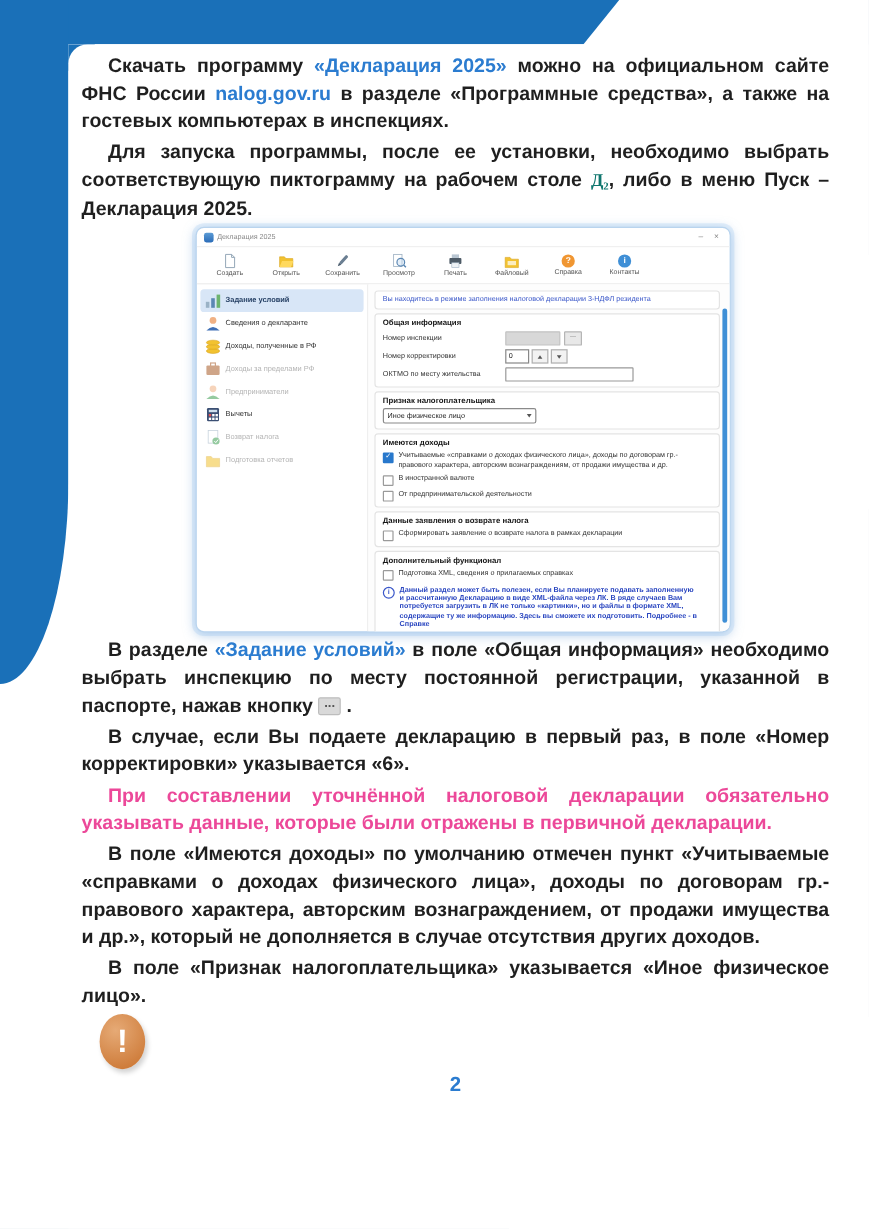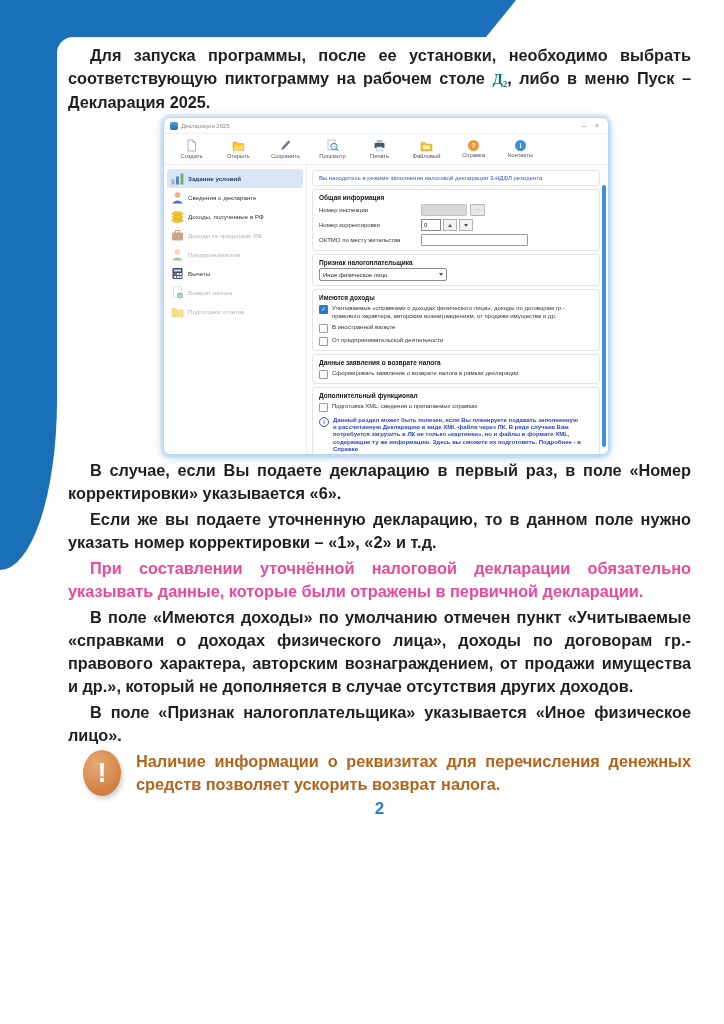--- a/index.html
+++ b/index.html
@@ -86,20 +86,21 @@
 </head>
 <body>
 
 <div class="page">
   <div class="bg-top"></div>
   <div class="bg-corner"></div>
   <div class="bg-left"></div>
 
   <div class="card">
 
+    <p><span>Скачать программу </span><span class="blue">«Декларация 2025»</span><span> можно на официальном сайте ФНС России </span><span class="link">nalog.gov.ru</span><span> в разделе «Программные средства», а также на гостевых компьютерах в инспекциях.</span></p>
 
     <p><span>Для запуска программы, после ее установки, необходимо выбрать соответствующую пиктограмму на рабочем столе </span><span class="app-ico-inline">Д₂</span><span>, либо в меню Пуск – Декларация 2025.</span></p>
 
     <div class="win">
       <div class="tbar">
         <span class="tbar-ico"></span>
         <span class="tbar-title">Декларация 2025</span>
         <span class="tbar-sp"></span>
         <span class="tbar-btn">–</span>
         <span class="tbar-btn">×</span>
@@ -299,27 +300,26 @@
             <div class="info">
               <span class="info-i">i</span>
               <span class="info-t">Данный раздел может быть полезен, если Вы планируете подавать заполненную и рассчитанную Декларацию в виде XML-файла через ЛК. В ряде случаев Вам потребуется загрузить в ЛК не только «картинки», но и файлы в формате XML, содержащие ту же информацию. Здесь вы сможете их подготовить. Подробнее - в Справке</span>
             </div>
           </div>
 
         </div>
       </div>
     </div>
 
+    <p><span>В разделе </span><span class="blue">«Задание условий»</span><span> в поле «Общая информация» необходимо выбрать инспекцию по месту постоянной регистрации, указанной в паспорте, нажав кнопку </span><span class="dots-btn">...</span><span> .</span></p>
 
     <p>В случае, если Вы подаете декларацию в первый раз, в поле «Номер корректировки» указывается «6».</p>
-    <p>Если же вы подаете уточненную декларацию, то в данном поле нужно указать номер корректировки – «1», «2» и т.д.</p>
     <p class="p-blue">При составлении уточнённой налоговой декларации обязательно указывать данные, которые были отражены в первичной декларации.</p>
     <p>В поле «Имеются доходы» по умолчанию отмечен пункт «Учитываемые «справками о доходах физического лица», доходы по договорам гр.-правового характера, авторским вознаграждением, от продажи имущества и др.», который не дополняется в случае отсутствия других доходов.</p>
     <p>В поле «Признак налогоплательщика» указывается «Иное физическое лицо».</p>
 
     <div class="note">
       <div class="warn">!</div>
-      <div class="note-t">Наличие информации о реквизитах для перечисления денежных средств позволяет ускорить возврат налога.</div>
     </div>
 
     <div class="pnum">2</div>
   </div>
 </div>
 
 </body></html>

